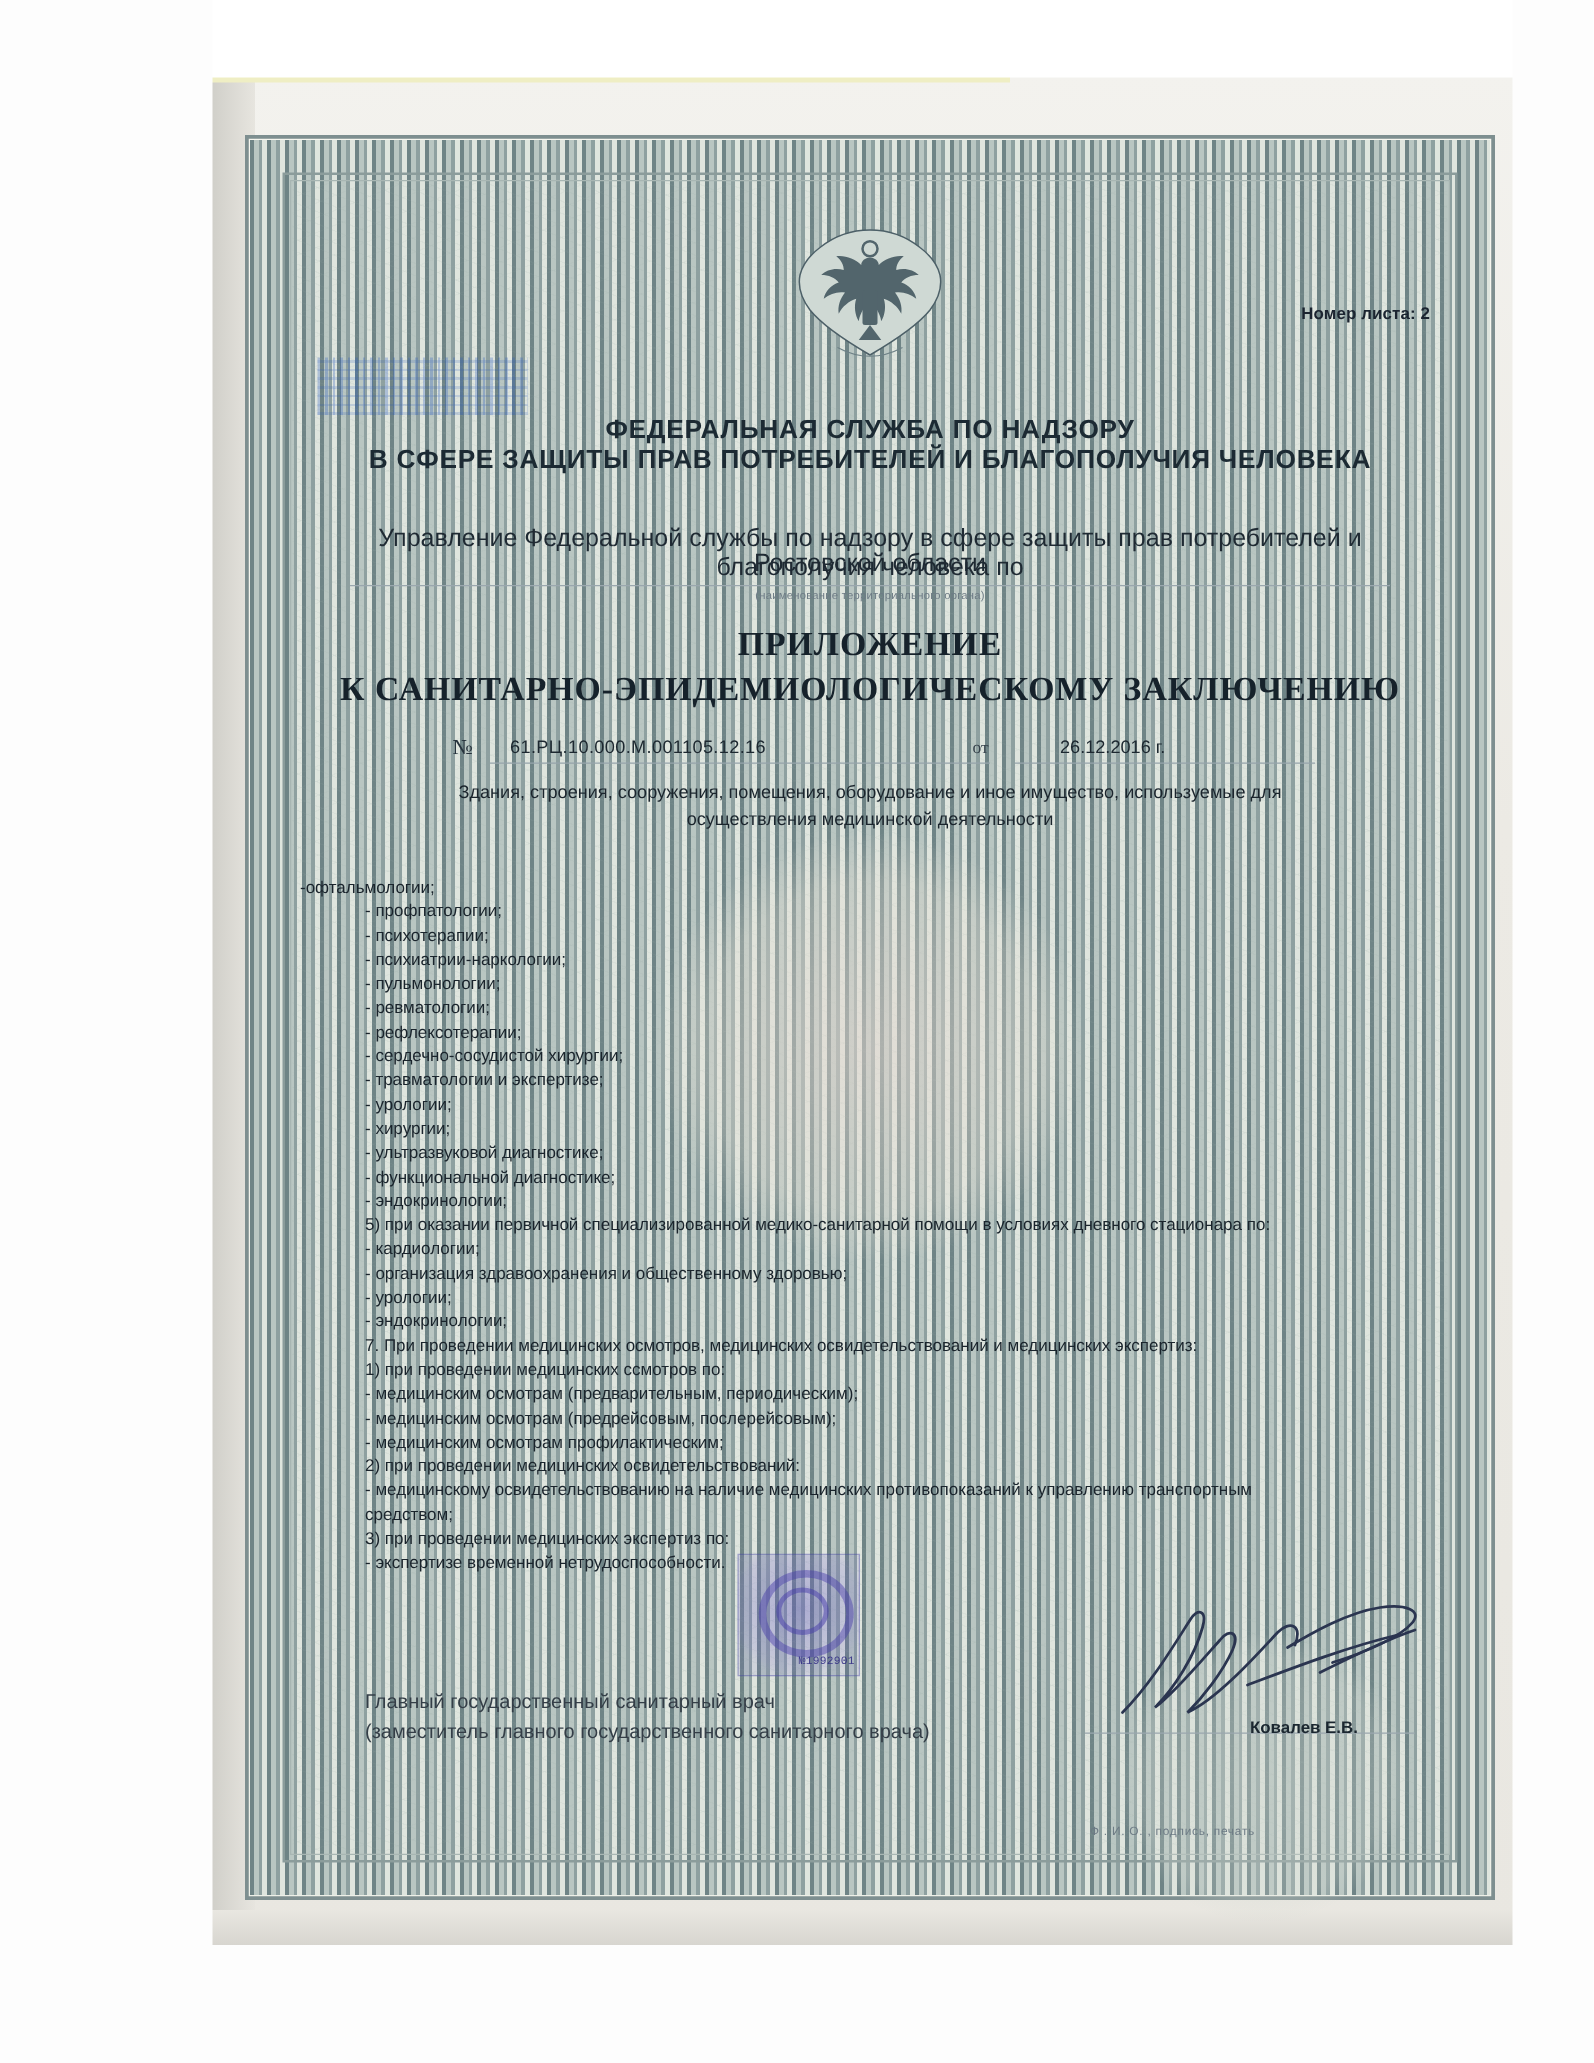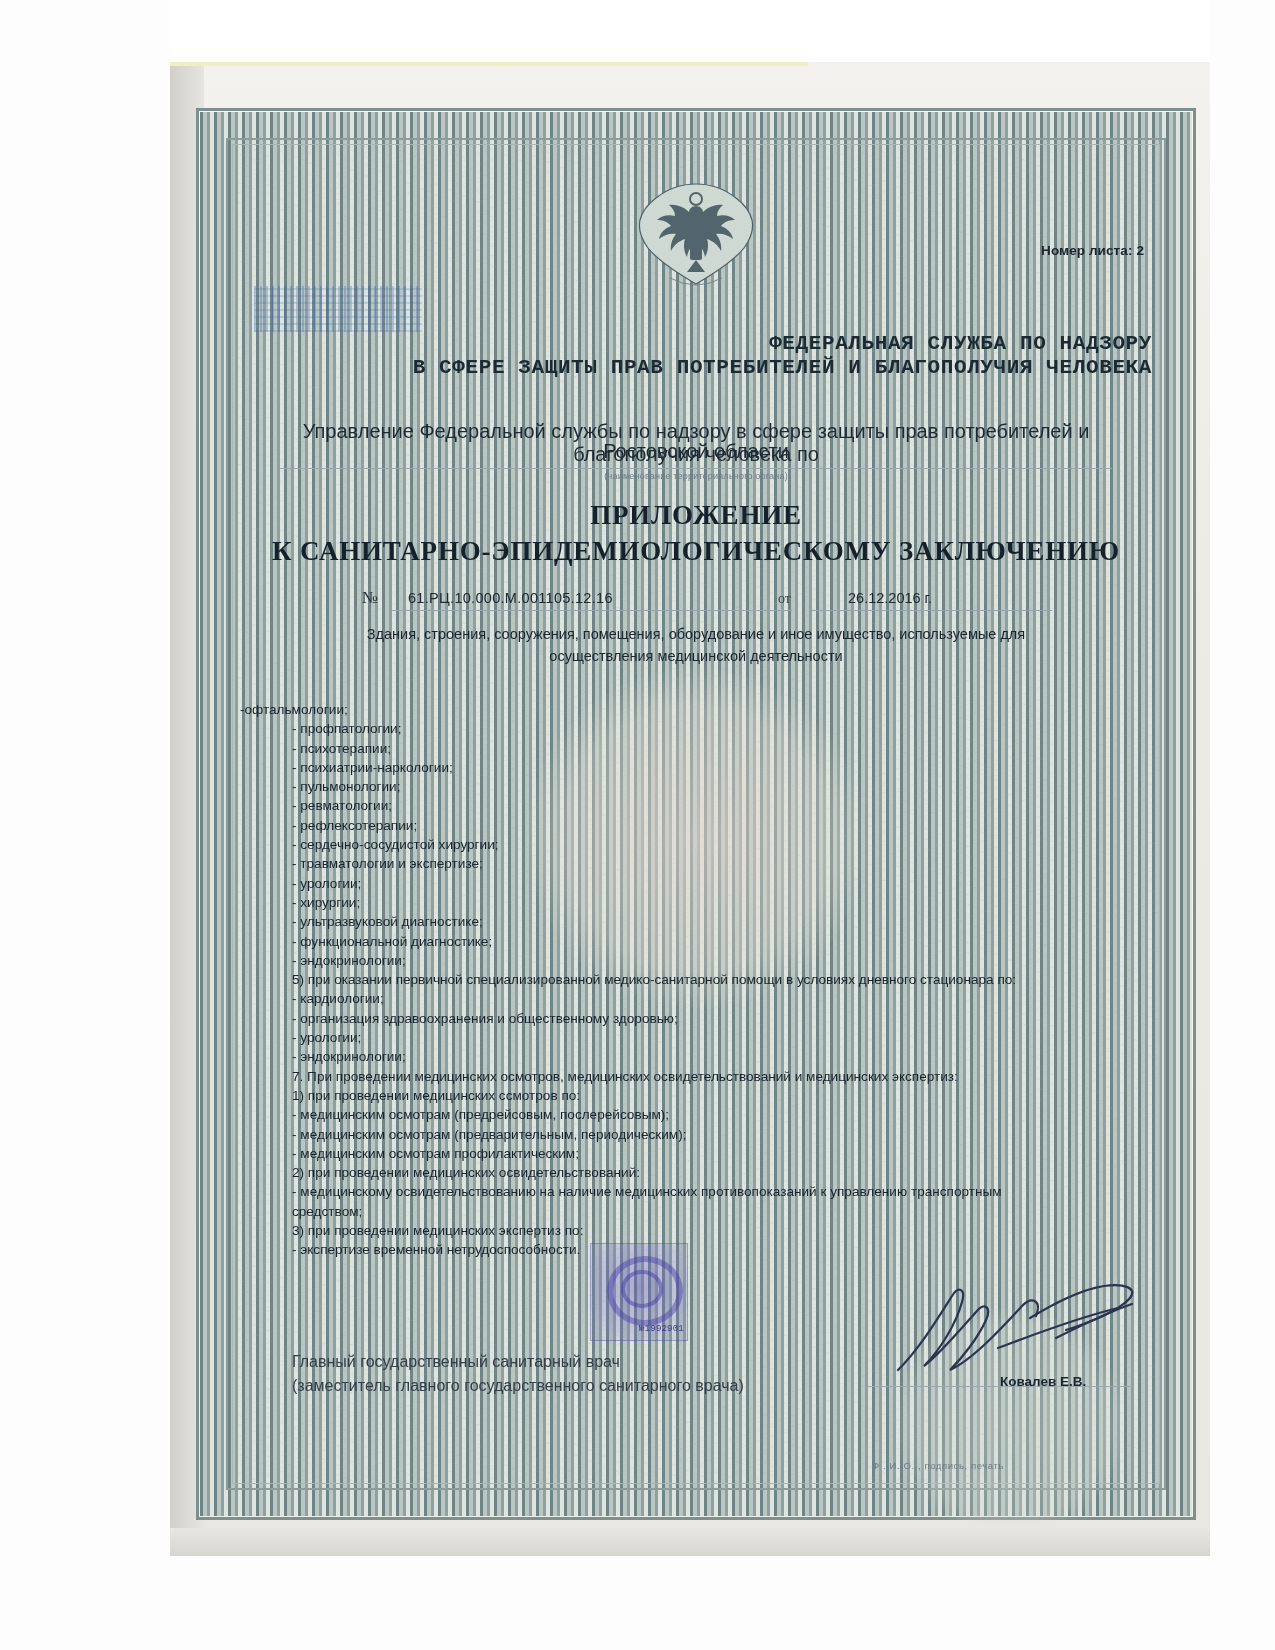--- a/index.html
+++ b/index.html
@@ -158,22 +158,22 @@
     width: 168px; height: 46px;
     opacity: 0.5;
     background:
       repeating-linear-gradient(90deg, rgba(40,90,190,0.55) 0px, rgba(40,90,190,0.55) 2px, rgba(255,255,255,0) 2px, rgba(255,255,255,0) 6px),
       repeating-linear-gradient(0deg, rgba(40,90,190,0.35) 0px, rgba(40,90,190,0.35) 2px, rgba(255,255,255,0) 2px, rgba(255,255,255,0) 7px);
   }
 
   .org-title {
     position: absolute;
     left: 0; right: 0;
-    text-align: right;
-    font-family: Liberation Mono, monospace;
+    text-align: center;
+    font-family: Liberation Sans, sans-serif;
     font-weight: bold;
     color: #1c2a33;
     letter-spacing: 0.6px;
   }
   #org-line1 { top: 184px; font-size: 21px; }
   #org-line2 { top: 208px; font-size: 21px; }
 
   #dept-line1, #dept-line2 {
     position: absolute;
     left: 0; right: 0;
@@ -426,22 +426,22 @@
           <div class="body-line ind-1">- ультразвуковой диагностике;</div>
           <div class="body-line ind-1">- функциональной диагностике;</div>
           <div class="body-line ind-1">- эндокринологии;</div>
           <div class="body-line ind-1">5) при оказании первичной специализированной медико-санитарной помощи в условиях дневного стационара по:</div>
           <div class="body-line ind-1">- кардиологии;</div>
           <div class="body-line ind-1">- организация здравоохранения и общественному здоровью;</div>
           <div class="body-line ind-1">- урологии;</div>
           <div class="body-line ind-1">- эндокринологии;</div>
           <div class="body-line ind-1">7. При проведении медицинских осмотров, медицинских освидетельствований и медицинских экспертиз:</div>
           <div class="body-line ind-1">1) при проведении медицинских ссмотров по:</div>
+          <div class="body-line ind-1">- медицинским осмотрам (предварительным, периодическим);</div>
           <div class="body-line ind-1">- медицинским осмотрам (предрейсовым, послерейсовым);</div>
-          <div class="body-line ind-1">- медицинским осмотрам (предварительным, периодическим);</div>
           <div class="body-line ind-1">- медицинским осмотрам профилактическим;</div>
           <div class="body-line ind-1">2) при проведении медицинских освидетельствований:</div>
           <div class="body-line ind-1">- медицинскому освидетельствованию на наличие медицинских противопоказаний к управлению транспортным</div>
           <div class="body-line ind-1">средством;</div>
           <div class="body-line ind-1">3) при проведении медицинских экспертиз по:</div>
           <div class="body-line ind-1">- экспертизе временной нетрудоспособности.</div>
         </div>
 
       <div id="stamp">
         <div id="stamp-ring"></div>

